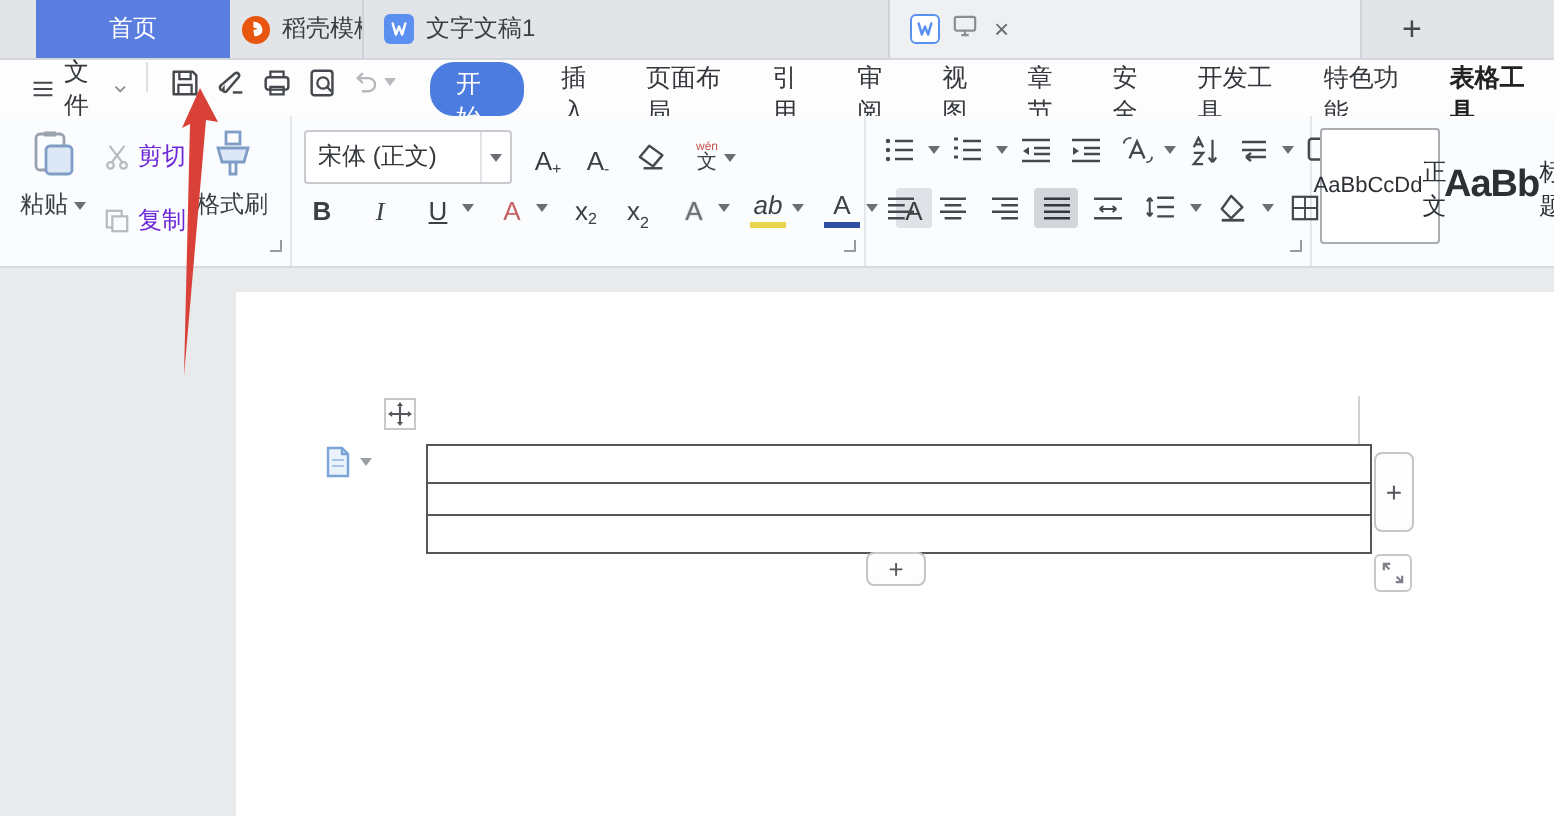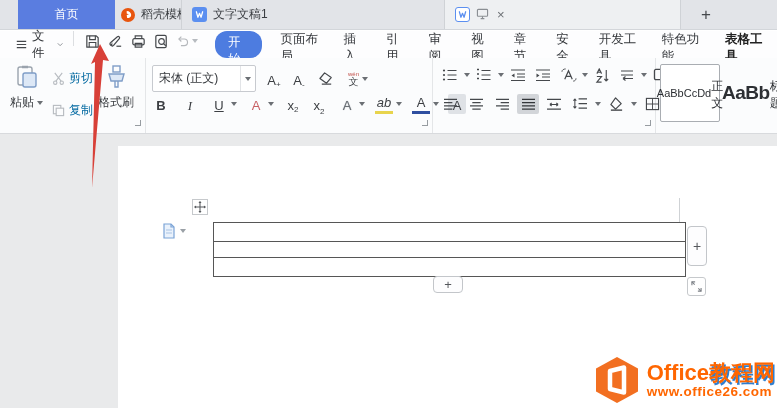--- a/index.html
+++ b/index.html
@@ -44,21 +44,21 @@
   .group { position:relative; height:100%; border-right:1px solid #e4e6e8; }
   .launcher { position:absolute; right:4px; bottom:7px; width:6px; height:6px;
     border-right:1.5px solid #979ca1; border-bottom:1.5px solid #979ca1; }
   .g-clip { width:146px; }
   .g-font { width:287px; }
   .g-para { width:223px; }
   .g-style { width:121px; border-right:none; overflow:hidden; }
 
   .bigbtn { position:absolute; display:flex; flex-direction:column; align-items:center; cursor:pointer; }
   .bigbtn .cap { font-size:12px; color:#3a3d41; display:flex; align-items:center; gap:3px; margin-top:4px; }
-  .smallrow { display:flex; align-items:center; gap:4px; font-size:12px; color:#0369a1; cursor:default; }
+  .smallrow { display:flex; align-items:center; gap:4px; font-size:12px; color:#6d28d9; cursor:default; }
   .dd { width:0; height:0; border-left:3px solid transparent; border-right:3px solid transparent;
     border-top:4px solid #6b6f74; display:inline-block; }
   .dd.lite { border-top-color:#b7bbc0; }
 
   .combo { display:flex; align-items:center; background:#fff; border:1px solid #c7cacf;
     border-radius:2px; height:27px; cursor:pointer; }
   .combo .val { padding:0 6px; font-size:12px; color:#34373b; flex:1; white-space:nowrap; overflow:hidden; }
   .combo .arr { width:15px; align-self:stretch; border-left:1px solid #e2e4e7;
     display:flex; align-items:center; justify-content:center; }
 
@@ -193,22 +193,22 @@
     </span>
     <span class="qbtn">
       <svg width="16" height="15" viewBox="0 0 17 16">
           <path d="M4 5H10a4 4 0 0 1 0 8H6" fill="none" stroke="#b5b8bc" stroke-width="1.4"></path>
           <path d="M6.5 2L3.5 5l3 3" fill="none" stroke="#b5b8bc" stroke-width="1.4"></path>
         </svg>
       <span class="dd lite" style="margin-left:2px;"></span>
     </span>
 
     <span class="pill">开始</span>
+    <span class="mitem">插入</span>
     <span class="mitem">页面布局</span>
-    <span class="mitem">插入</span>
     <span class="mitem">引用</span>
     <span class="mitem">审阅</span>
     <span class="mitem">视图</span>
     <span class="mitem">章节</span>
     <span class="mitem">安全</span>
     <span class="mitem">开发工具</span>
     <span class="mitem">特色功能</span>
     <span class="mitem strong">表格工具</span>
   </div>
 
@@ -467,26 +467,14 @@
             <path d="M1 1l3 3M11 11L8 8" stroke="#7d8187" stroke-width="1.2"></path>
           </svg>
       </div>
     </div>
   </div>
 
   <svg class="arrow-svg" viewBox="0 0 777 408">
     <polygon points="100,44 109,61 103,60 92,188 95,62 91,64" fill="#d84038"></polygon>
   </svg>
 
-  <div class="watermark">
-    <svg width="48" height="48" viewBox="0 0 48 48">
-      <polygon points="24,1 45,12.5 45,35.5 24,47 3,35.5 3,12.5" fill="#f26f21"></polygon>
-      <path d="M17 15l14-3.5v25L17 33z" fill="none" stroke="#fff" stroke-width="4.5" stroke-linejoin="round"></path>
-    </svg>
-    <div class="wm-text">
-      <div class="l1">
-        <span class="wm-en">Office</span><span class="wm-cn">教程网</span>
-      </div>
-      <div class="wm-url">www.office26.com</div>
-    </div>
-  </div>
 
 </div>
 
 </body></html>

